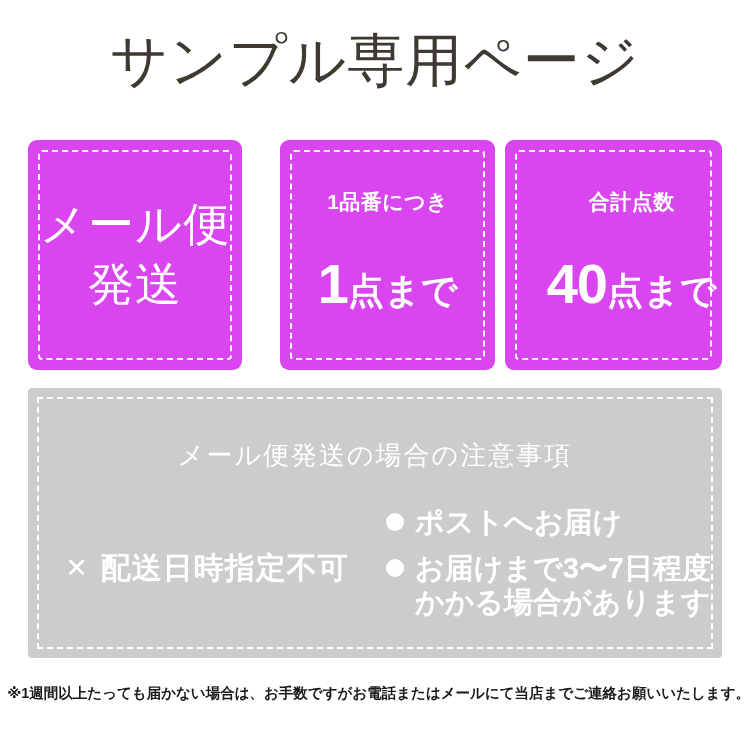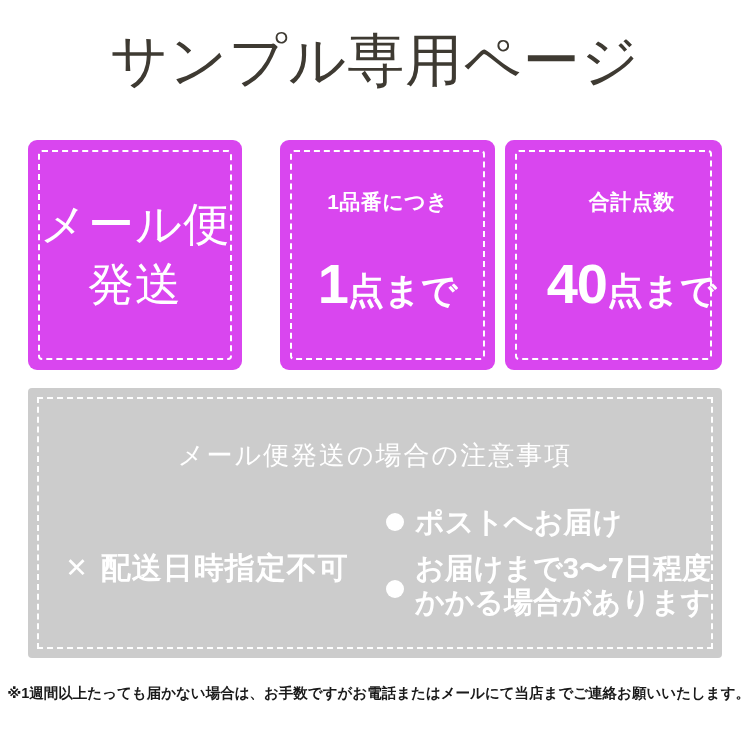--- a/index.html
+++ b/index.html
@@ -175,21 +175,21 @@
   }
   .notice-right {
     flex: 1;
     padding-top: 2px;
   }
   .bullet-item {
     display: flex;
     align-items: flex-start;
     margin-bottom: 12px;
   }
-  .bullet-item:last-child { margin-bottom: 8px; align-items: center; }
+  .bullet-item:last-child { margin-bottom: 8px; }
   .dot {
     width: 18px;
     height: 18px;
     border-radius: 50%;
     background: #ffffff;
     flex: 0 0 18px;
     margin-top: 8px;
     margin-right: 11px;
   }
   .bullet-text {

